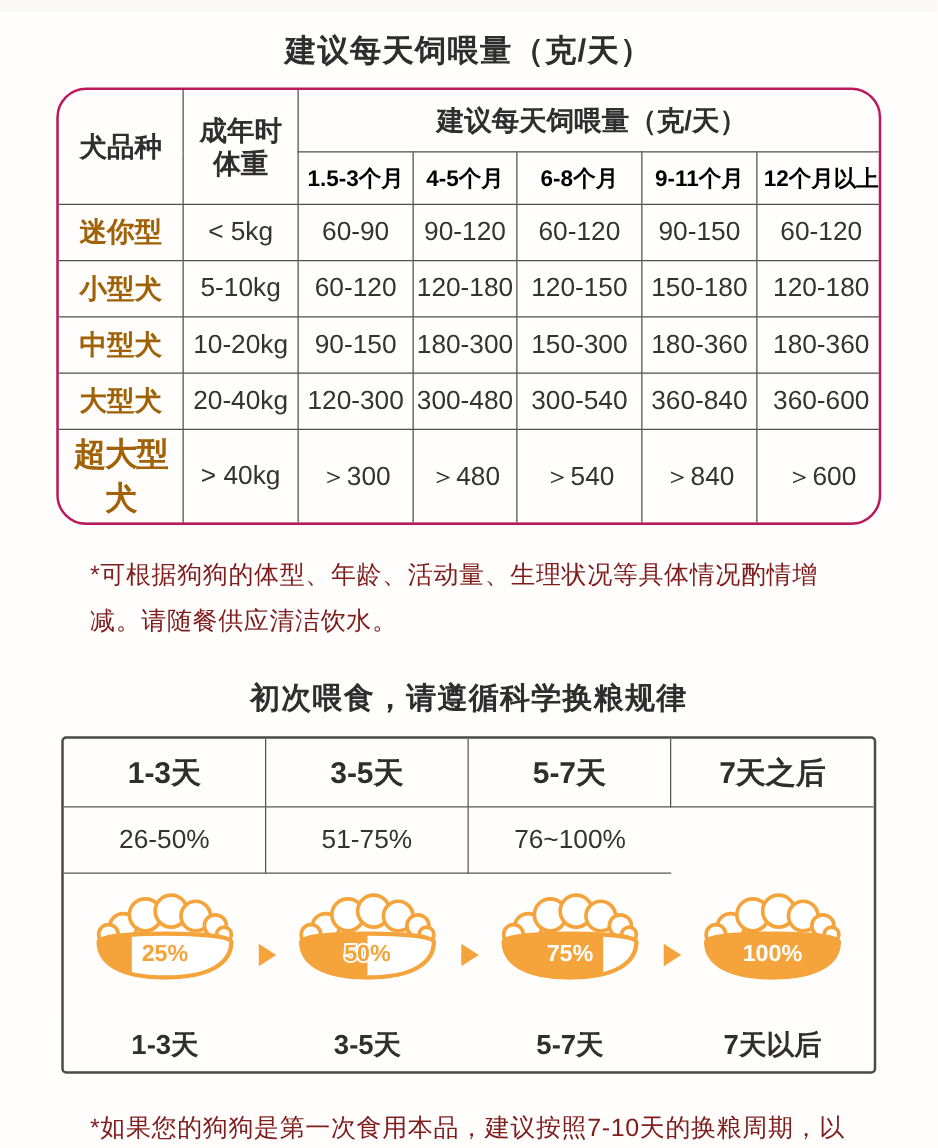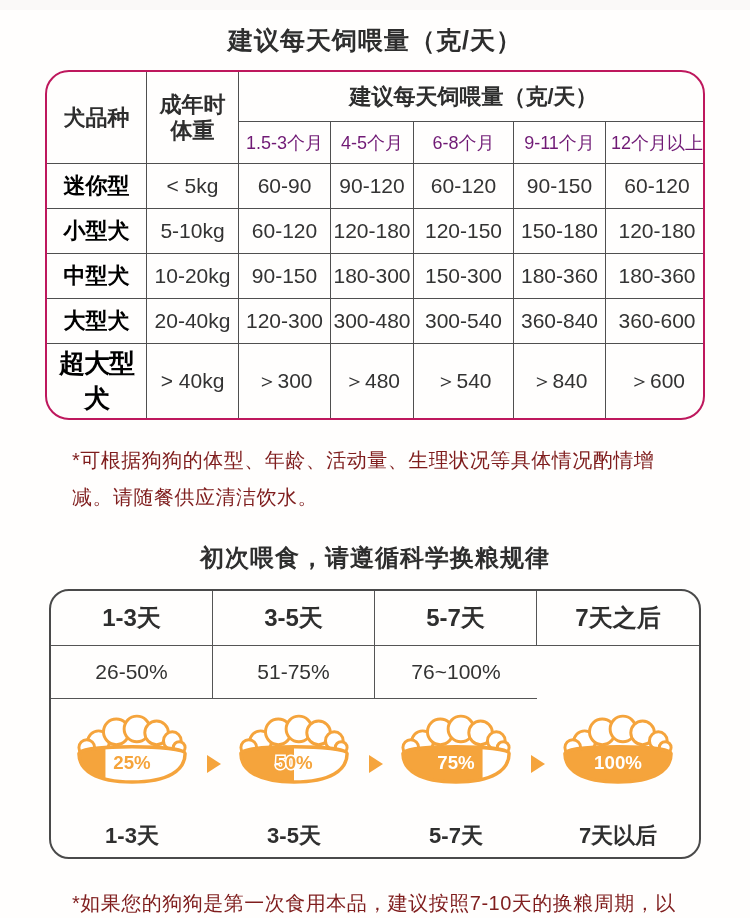--- a/index.html
+++ b/index.html
@@ -29,39 +29,39 @@
   .tbl-wrap th, .tbl-wrap td {
     border:1px solid #4f4f4f; text-align:center; vertical-align:middle;
     padding:2px;
   }
   col.c-breed{width:100px;} col.c-weight{width:92px;}
   col.c-a1{width:92px;} col.c-a2{width:83px;} col.c-a3{width:100px;}
   col.c-a4{width:92px;} col.c-a5{width:103px;}
   .hdr-breed, .hdr-weight { font-size:22px; font-weight:bold; color:#2e2e2e; }
   .hdr-weight { line-height:1.15; padding:0 14px; }
   .hdr-span { font-size:22px; font-weight:bold; color:#2e2e2e; height:50px; }
-  .age-cell { font-size:18px; font-weight:normal; color:#701a75; height:42px; letter-spacing:0; }
+  .age-cell { font-size:18px; font-weight:bold; color:#000000; height:42px; letter-spacing:0; }
   .data-row { height:45px; }
   .data-row:last-child { height:38px; }
-  .breed-cell { font-size:22px; font-weight:bold; color:#000000; letter-spacing:0; }
+  .breed-cell { font-size:22px; font-weight:bold; color:#a16207; letter-spacing:0; }
   .data-row:last-child .breed-cell { font-size:26px; letter-spacing:-1px; }
   .weight-cell, .value-cell { font-size:21px; color:#333; }
   
   .note {
     margin:22px 56px 0 72px;
     font-size:20px; line-height:1.85; color:#7f1d1d; letter-spacing:0.5px;
   }
   
   .sub-title {
     margin-top:26px; text-align:center;
     font-size:24px; font-weight:bold; color:#2e2e2e; letter-spacing:1px;
   }
   .t2-wrap {
     width:652px; margin:15px auto 0;
-    border:2px solid #4a4a4a; border-radius:20px;
+    border:2px solid #4a4a4a; border-radius:4px;
     overflow:hidden; background:#fffefd;
   }
   .t2-row { display:grid; grid-template-columns:repeat(4,1fr); }
   .t2-cell {
     display:flex; align-items:center; justify-content:center;
     border-right:1px solid #555; border-bottom:1px solid #555;
   }
   .t2-cell:last-child { border-right:none; }
   .t2-head { height:55px; font-size:24px; font-weight:bold; color:#2e2e2e; }
   .t2-ratio { height:53px; font-size:21px; color:#333; }

